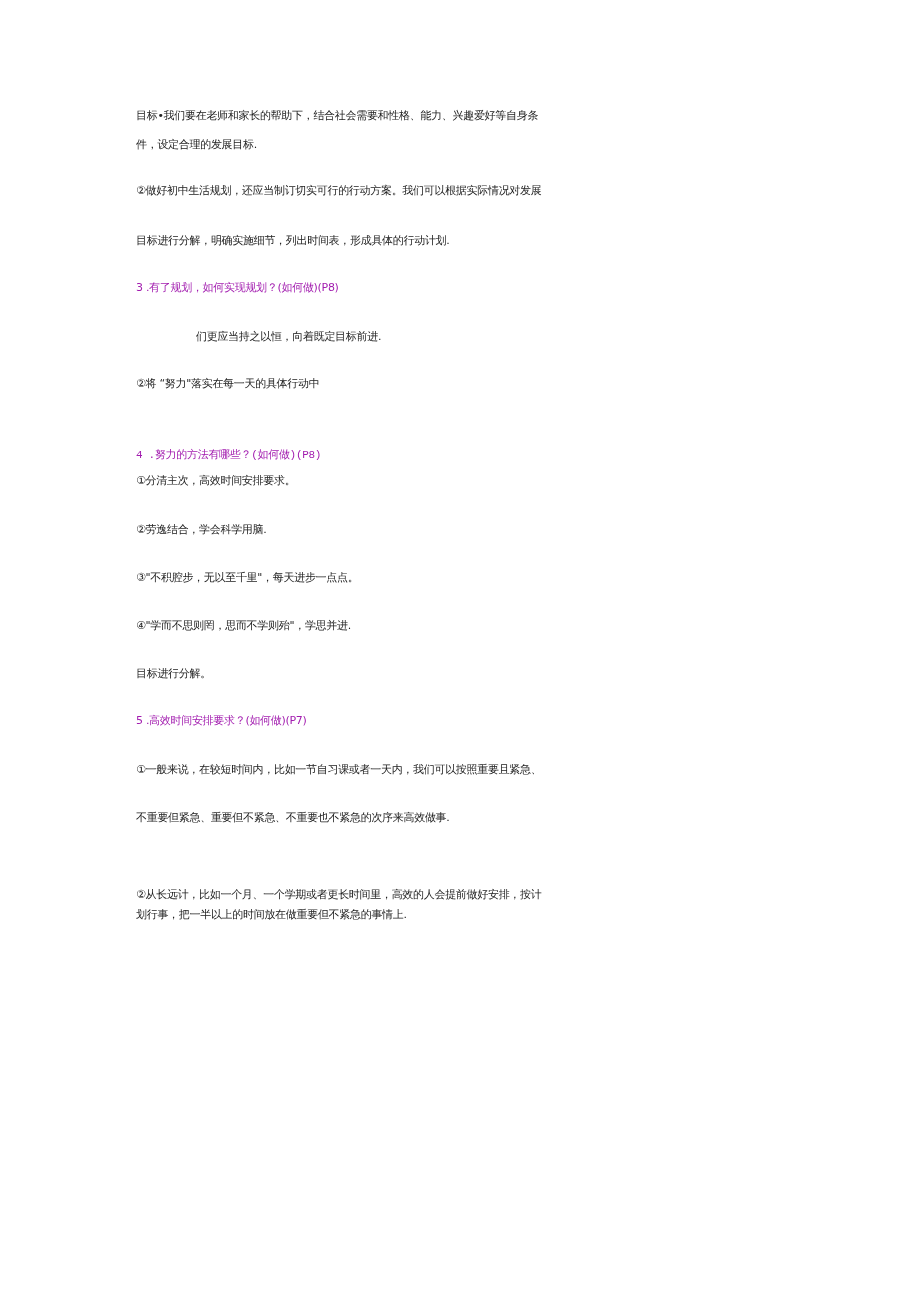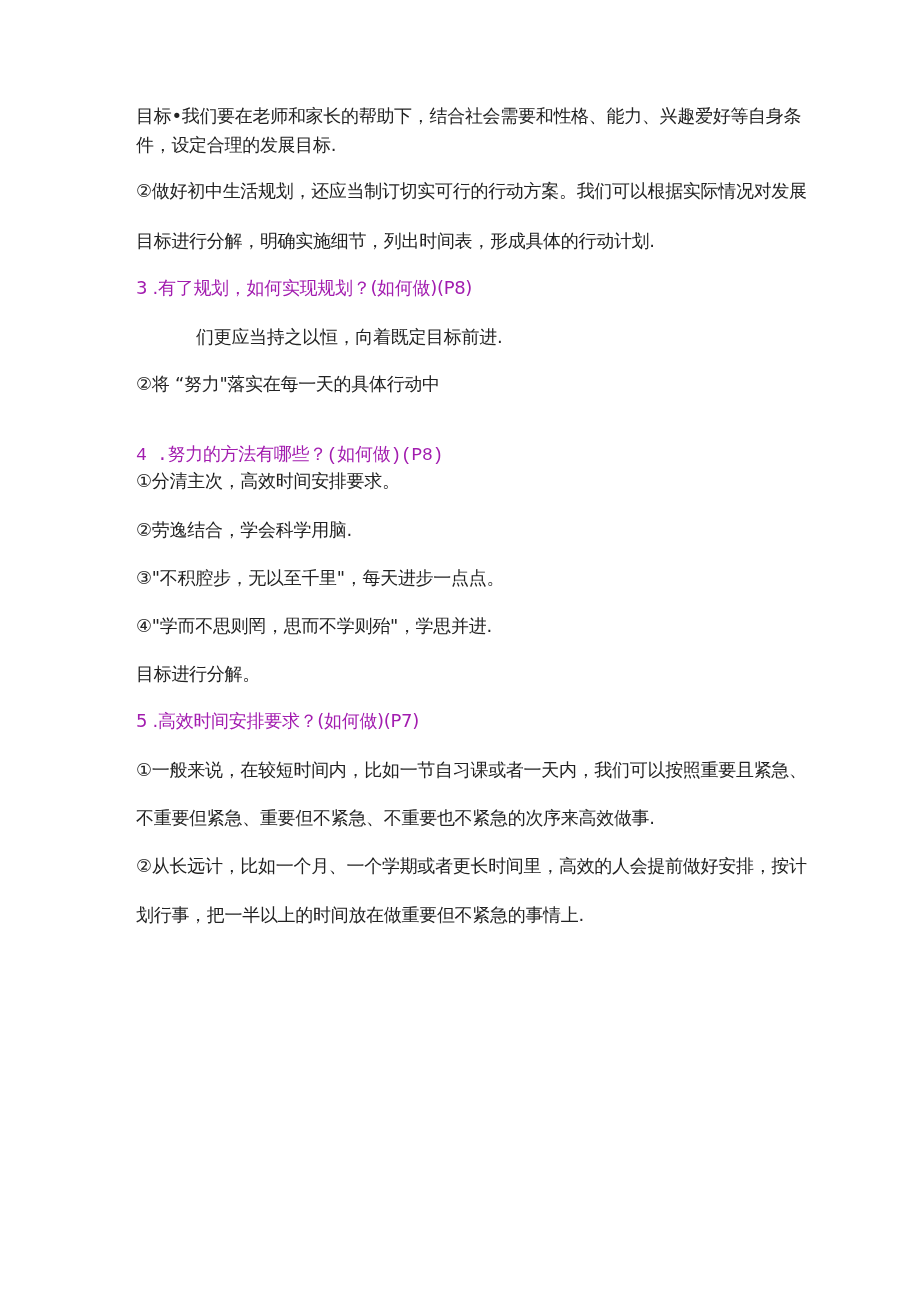--- a/index.html
+++ b/index.html
@@ -10,21 +10,21 @@
     body {
       width: 920px;
       height: 1301px;
       position: relative;
       overflow: hidden;
       font-family: "DejaVu Sans", "Liberation Sans", sans-serif;
     }
     .line {
       position: absolute;
       left: 136px;
-      font-size: 18px;
+      font-size: 11px;
       line-height: 22px;
       color: #222222;
       white-space: nowrap;
       letter-spacing: -0.3px;
     }
     .heading {
       color: #a21caf;
     }
     .indent {
       left: 172px;
@@ -46,15 +46,15 @@
   <div class="line heading" style="top:444px;font-family:Liberation Mono, monospace;">4   .努力的方法有哪些？(如何做)(P8)</div>
   <div class="line" style="top:470px;">①分清主次，高效时间安排要求。</div>
   <div class="line" style="top:519px;">②劳逸结合，学会科学用脑.</div>
   <div class="line" style="top:567px;">③"不积腔步，无以至千里"，每天进步一点点。</div>
   <div class="line" style="top:615px;">④"学而不思则罔，思而不学则殆"，学思并进.</div>
   <div class="line" style="top:663px;">目标进行分解。</div>
 
   <div class="line heading" style="top:710px;">5   .高效时间安排要求？(如何做)(P7)</div>
   <div class="line" style="top:759px;">①一般来说，在较短时间内，比如一节自习课或者一天内，我们可以按照重要且紧急、</div>
   <div class="line" style="top:807px;">不重要但紧急、重要但不紧急、不重要也不紧急的次序来高效做事.</div>
-  <div class="line" style="top:855px;">②从长远计，比如一个月、一个学期或者更长时间里，高效的人会提前做好安排，按计</div>
+  <div class="line" style="top:884px;">②从长远计，比如一个月、一个学期或者更长时间里，高效的人会提前做好安排，按计</div>
   <div class="line" style="top:904px;">划行事，把一半以上的时间放在做重要但不紧急的事情上.</div>
 </div>
 
 </body></html>

